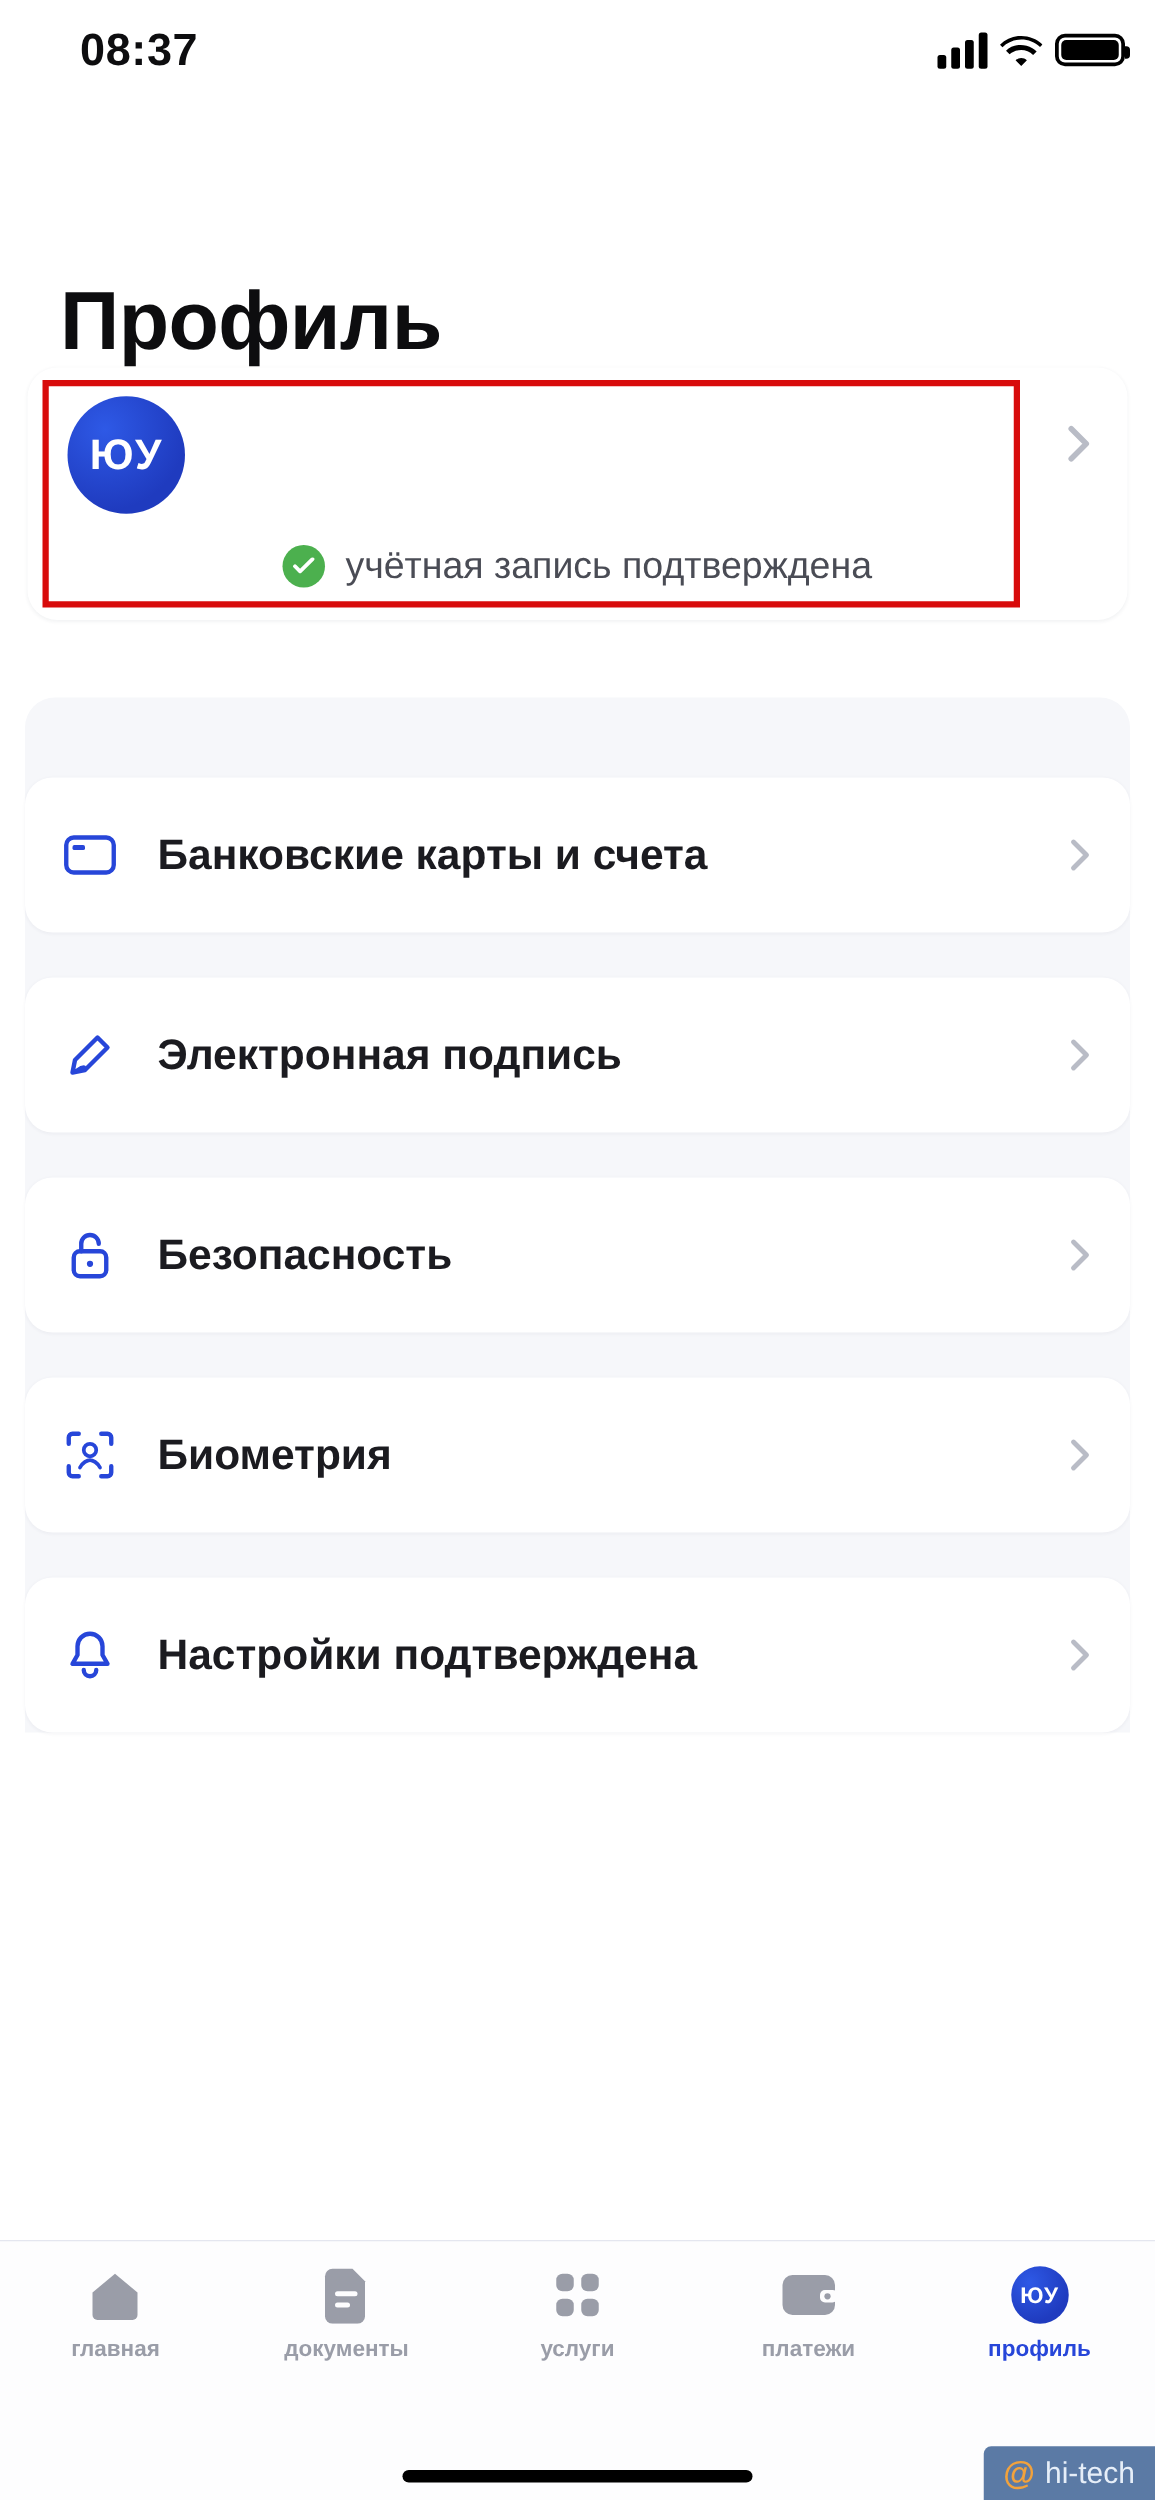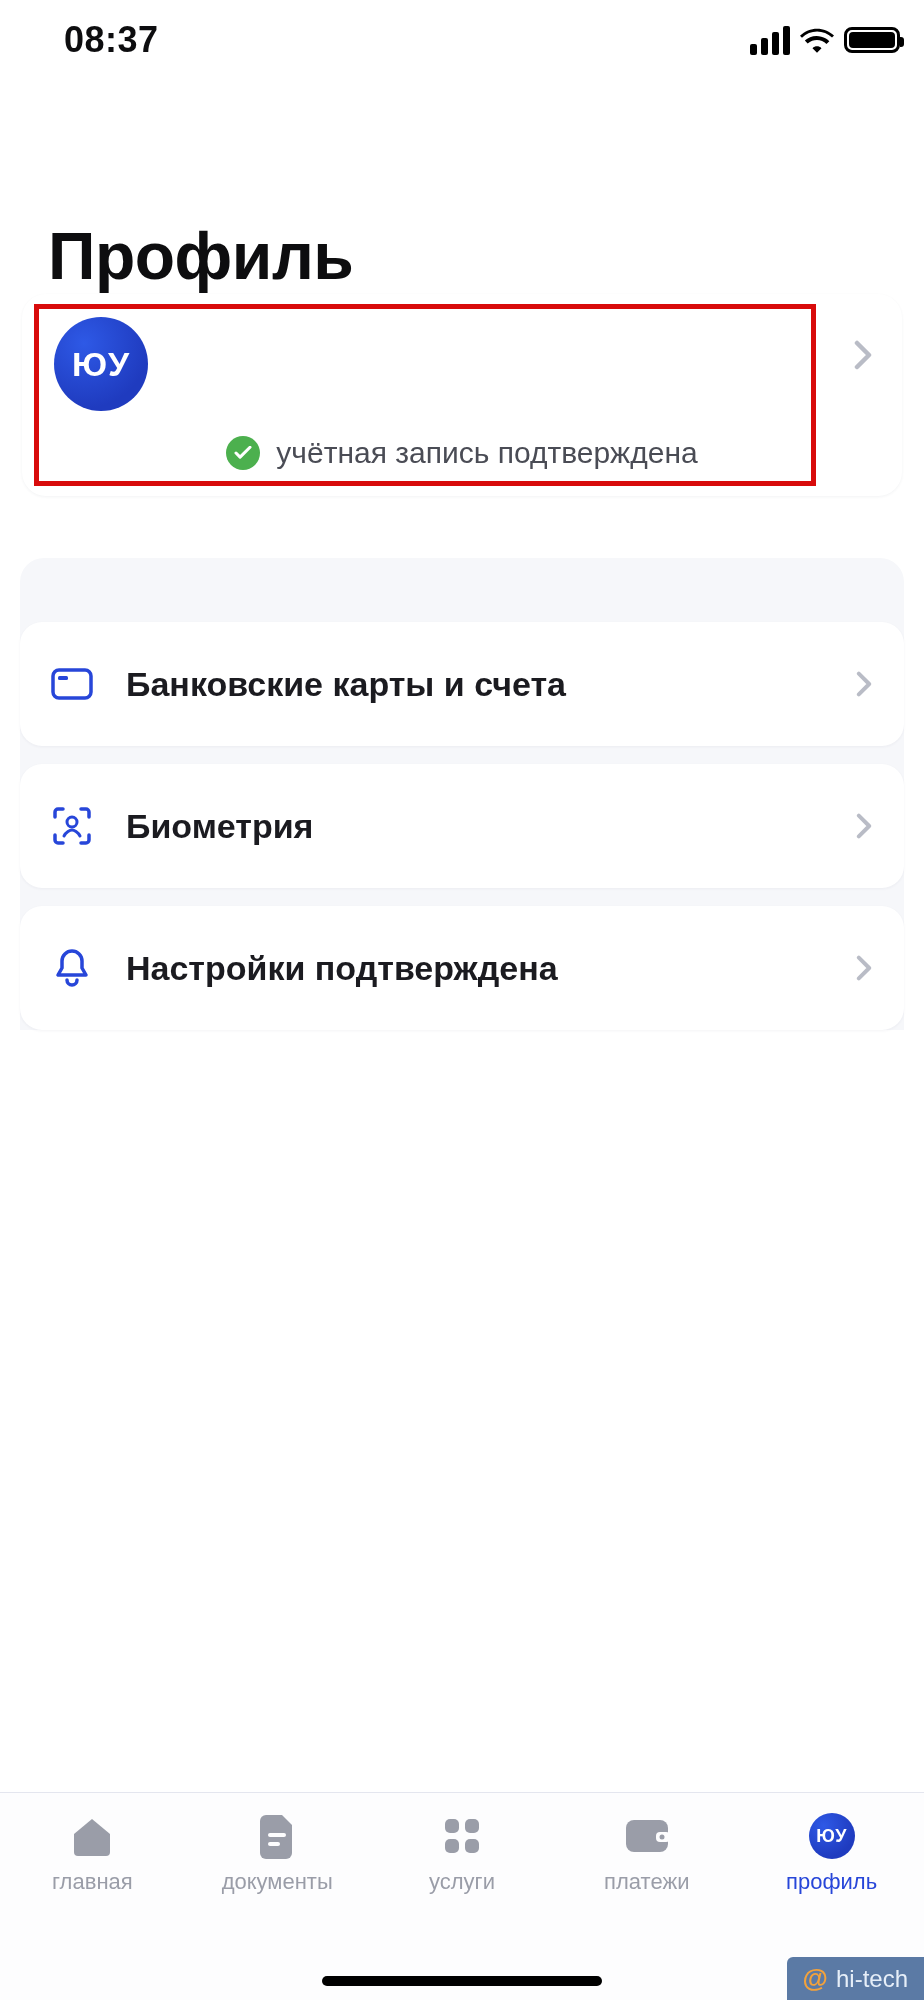--- a/index.html
+++ b/index.html
@@ -104,21 +104,21 @@
   }
   .check-badge{
     width:34px;height:34px;border-radius:50%;background:var(--green);
     display:flex;align-items:center;justify-content:center;
     flex:0 0 auto;
   }
   .check-badge svg{display:block}
 
   .gap-spacer{height:58px}
 
-  .list{display:flex;flex-direction:column;gap:18px}
+  .list{display:flex;flex-direction:column;gap:36px}
   .list-item{
     background:var(--card);
     border-radius:22px;
     box-shadow:0 1px 3px rgba(40,44,70,.05);
     height:124px;
     display:flex;align-items:center;
     padding:0 32px 0 28px;
     gap:30px;
   }
   .list-icon{width:48px;height:48px;display:flex;align-items:center;justify-content:center;flex:0 0 auto}
@@ -134,21 +134,21 @@
     display:flex;justify-content:space-around;align-items:flex-start;
     padding-top:18px;
   }
   .nav-item{
     display:flex;flex-direction:column;align-items:center;gap:8px;
     width:150px;
     color:var(--nav-inactive);
   }
   .nav-item.active{color:var(--nav-active)}
   .nav-icon{width:50px;height:50px;display:flex;align-items:center;justify-content:center}
-  .nav-label{font-size:22px;font-weight:400}
+  .nav-label{font-size:18px;font-weight:700}
   .nav-avatar{
     width:46px;height:46px;border-radius:50%;
     background:radial-gradient(circle at 32% 28%,#2e59e6 0%,#1f3bbf 70%);
     color:#fff;font-size:18px;font-weight:700;display:flex;align-items:center;justify-content:center;letter-spacing:0.5px;
   }
   .home-indicator{
     position:absolute;bottom:14px;left:50%;transform:translateX(-50%);
     width:280px;height:10px;border-radius:6px;background:#000;
   }
 
@@ -223,22 +223,50 @@
             </svg>
       </span>
       <span class="list-label">Банковские карты и счета</span>
       <span class="chevron">
             <svg width="16" height="26" viewBox="0 0 12 20">
               <path fill="none" stroke="#b9bcc6" stroke-width="3" stroke-linecap="round" stroke-linejoin="round" d="M2 2l8 8-8 8"></path>
             </svg>
           </span>
     </div>
 
-
-
+    <div class="list-item">
+      <span class="list-icon">
+        <svg width="40" height="40" viewBox="0 0 40 40">
+              <path fill="none" stroke="#2746d9" stroke-width="3.5" stroke-linecap="round" stroke-linejoin="round" d="M6 34c4 0 5-4 9-4M26 6l8 8-18 18-10 2 2-10L26 6z"></path>
+            </svg>
+      </span>
+      <span class="list-label">Электронная подпись</span>
+      <span class="chevron">
+            <svg width="16" height="26" viewBox="0 0 12 20">
+              <path fill="none" stroke="#b9bcc6" stroke-width="3" stroke-linecap="round" stroke-linejoin="round" d="M2 2l8 8-8 8"></path>
+            </svg>
+          </span>
+    </div>
+
+
+    <div class="list-item">
+      <span class="list-icon">
+        <svg width="36" height="42" viewBox="0 0 36 42">
+              <rect x="5" y="18" width="26" height="20" rx="5" fill="none" stroke="#2746d9" stroke-width="3.5"></rect>
+              <path fill="none" stroke="#2746d9" stroke-width="3.5" stroke-linecap="round" d="M11 18v-6a7 7 0 0 1 14 0"></path>
+              <circle cx="18" cy="28" r="2.5" fill="#2746d9"></circle>
+            </svg>
+      </span>
+      <span class="list-label">Безопасность</span>
+      <span class="chevron">
+            <svg width="16" height="26" viewBox="0 0 12 20">
+              <path fill="none" stroke="#b9bcc6" stroke-width="3" stroke-linecap="round" stroke-linejoin="round" d="M2 2l8 8-8 8"></path>
+            </svg>
+          </span>
+    </div>
 
     <div class="list-item">
       <span class="list-icon">
         <svg width="42" height="42" viewBox="0 0 42 42">
           <path fill="none" stroke="#2746d9" stroke-width="3.5" stroke-linecap="round" d="M4 12V7a3 3 0 0 1 3-3h5M38 12V7a3 3 0 0 0-3-3h-5M4 30v5a3 3 0 0 0 3 3h5M38 30v5a3 3 0 0 1-3 3h-5"></path>
           <circle cx="21" cy="17" r="5" fill="none" stroke="#2746d9" stroke-width="3"></circle>
           <path fill="none" stroke="#2746d9" stroke-width="3" stroke-linecap="round" d="M13 31c2-4 6-6 8-6s6 2 8 6"></path>
         </svg>
       </span>
       <span class="list-label">Биометрия</span>

